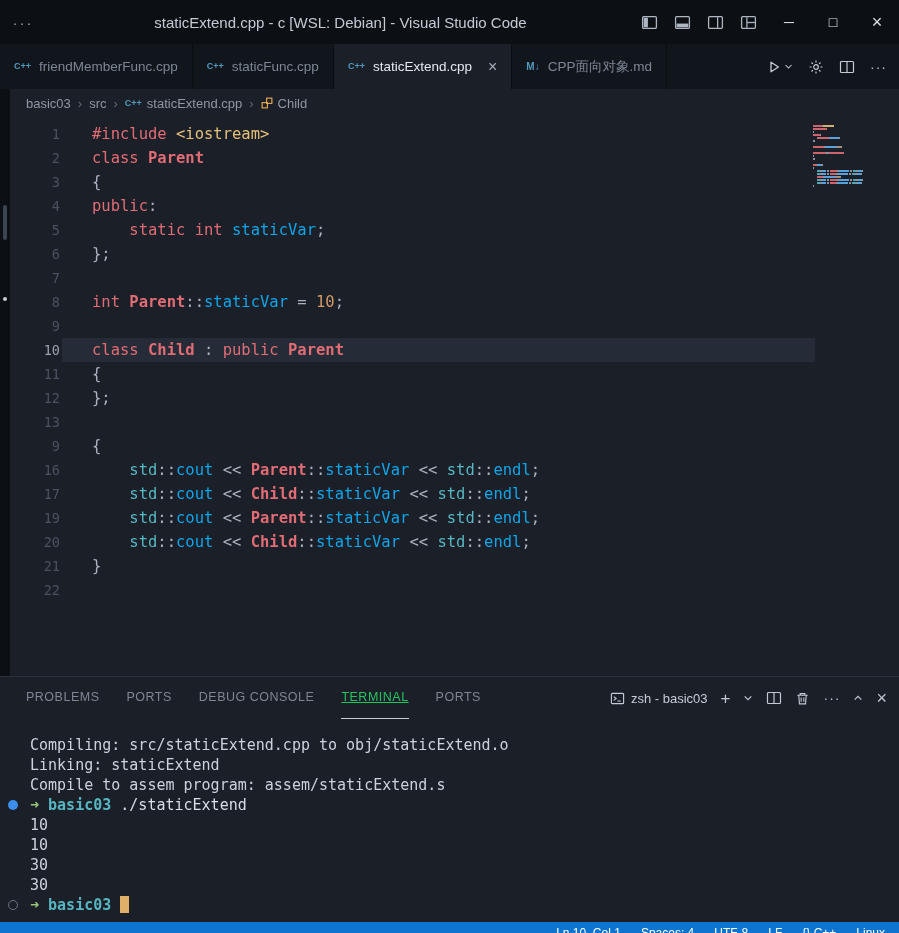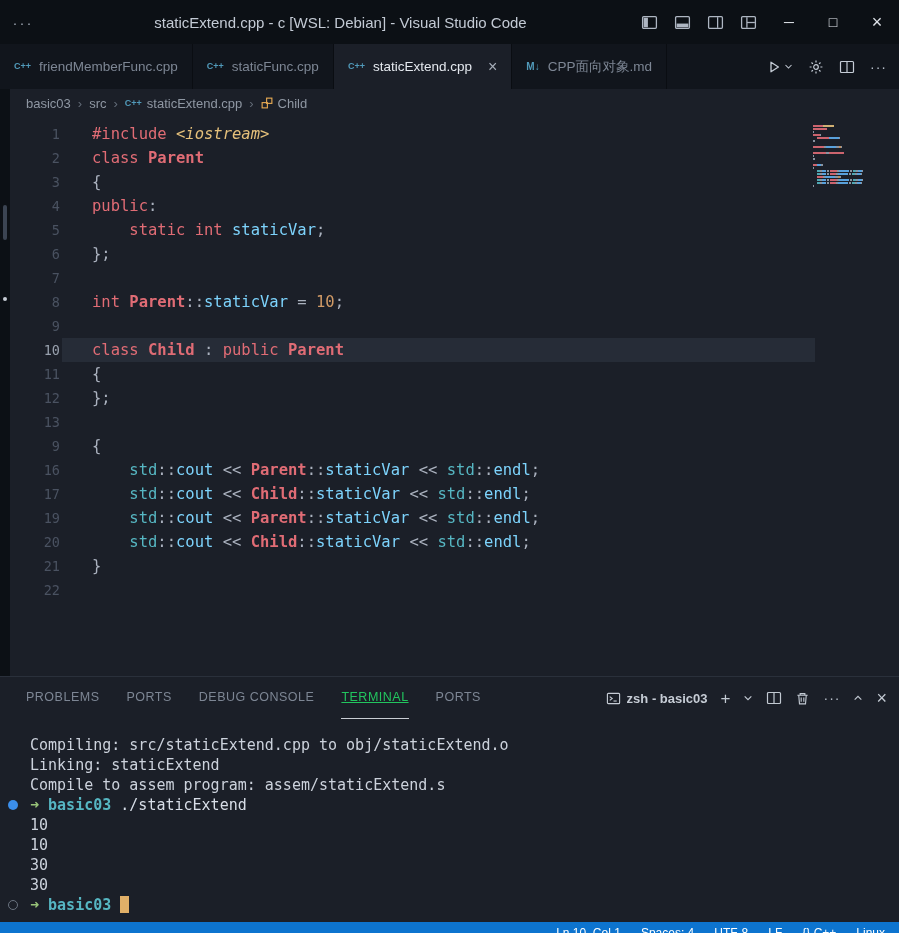--- a/index.html
+++ b/index.html
@@ -35,44 +35,44 @@
   
   .editor{position:relative;height:559px;background:#1b1f28;padding-top:5px;box-sizing:border-box;}
   .code-line{position:relative;display:flex;height:24px;line-height:24px;font-family:"DejaVu Sans Mono",monospace;font-size:15.5px;white-space:pre;}
   .code-line.current::before{content:"";position:absolute;left:62px;right:84px;top:0;bottom:0;background:#262c37;}
   .gutter{position:relative;width:62px;flex:none;text-align:right;padding-right:2px;box-sizing:border-box;color:#4a5261;font-size:13.5px;z-index:1;}
   .code-line.current .gutter{color:#98a0ad;}
   .bookmark{position:absolute;left:10px;top:4px;}
   .code-text{position:relative;padding-left:30px;z-index:1;}
   .tk-kw{color:#e06c75;}
   .tk-cls{color:#e06c75;font-weight:700;}
-  .tk-var{color:#7dd3fc;}
+  .tk-var{color:#0ea5e9;}
   .tk-fn{color:#61afef;}
   .tk-ns{color:#56b6c2;}
   .tk-num{color:#d19a66;}
-  .tk-str{color:#e5c07b;font-style:italic;}
+  .tk-str{color:#e5c07b;}
   .tk-op{color:#abb2bf;}
   .tk-pl{color:#abb2bf;}
 
   .minimap{position:absolute;top:8px;right:26px;width:60px;z-index:2;}
   .mm-row{display:flex;height:2px;margin-bottom:1px;}
   .mm-row span{height:2px;flex:none;opacity:.9;}
 
   .left-rail{position:absolute;left:0;top:89px;width:10px;height:587px;background:#0c1015;z-index:3;}
   .rail-mark{position:absolute;left:3px;top:116px;width:4px;height:35px;background:#3b4452;border-radius:2px;}
   .rail-dot{position:absolute;left:3px;top:208px;width:4px;height:4px;background:#c7ccd4;border-radius:50%;}
 
   
   .panel{height:248px;border-top:1px solid #2a303b;background:#1b1f28;box-sizing:border-box;}
   .panel-header{height:42px;display:flex;align-items:center;padding:0 12px 0 26px;}
   .panel-tabs{display:flex;gap:27px;flex:1;}
   .panel-tab{font-size:12.5px;letter-spacing:.5px;color:#7d8694;height:41px;line-height:41px;border-bottom:1px solid transparent;cursor:pointer;}
   .panel-tab.active{color:#22c55e;border-bottom-color:#c9cdd4;text-decoration:underline;}
   .panel-right{display:flex;align-items:center;gap:13px;color:#c2c9d2;}
-  .term-label{display:inline-flex;align-items:center;gap:6px;font-size:13px;color:#c6ccd5;cursor:pointer;font-weight:bold;}
+  .term-label{display:inline-flex;align-items:center;gap:6px;font-size:13px;color:#c6ccd5;cursor:pointer;}
   .panel-right svg{display:block;}
   .glyph-btn{font-size:17px;color:#c2c9d2;line-height:1;cursor:pointer;}
 
   .terminal{padding:16px 0 0 30px;font-family:"DejaVu Sans Mono",monospace;font-size:15px;line-height:20px;color:#ccd2dc;}
   .term-line{position:relative;white-space:pre;}
   .dec{position:absolute;left:-22px;top:5px;width:10px;height:10px;border-radius:50%;box-sizing:border-box;}
   .dec.filled{background:#3b8eea;}
   .dec.ring{border:1.5px solid #6a7380;}
   .arrow{color:#98c379;font-weight:700;}
   .dir{color:#56b6c2;font-weight:700;}

